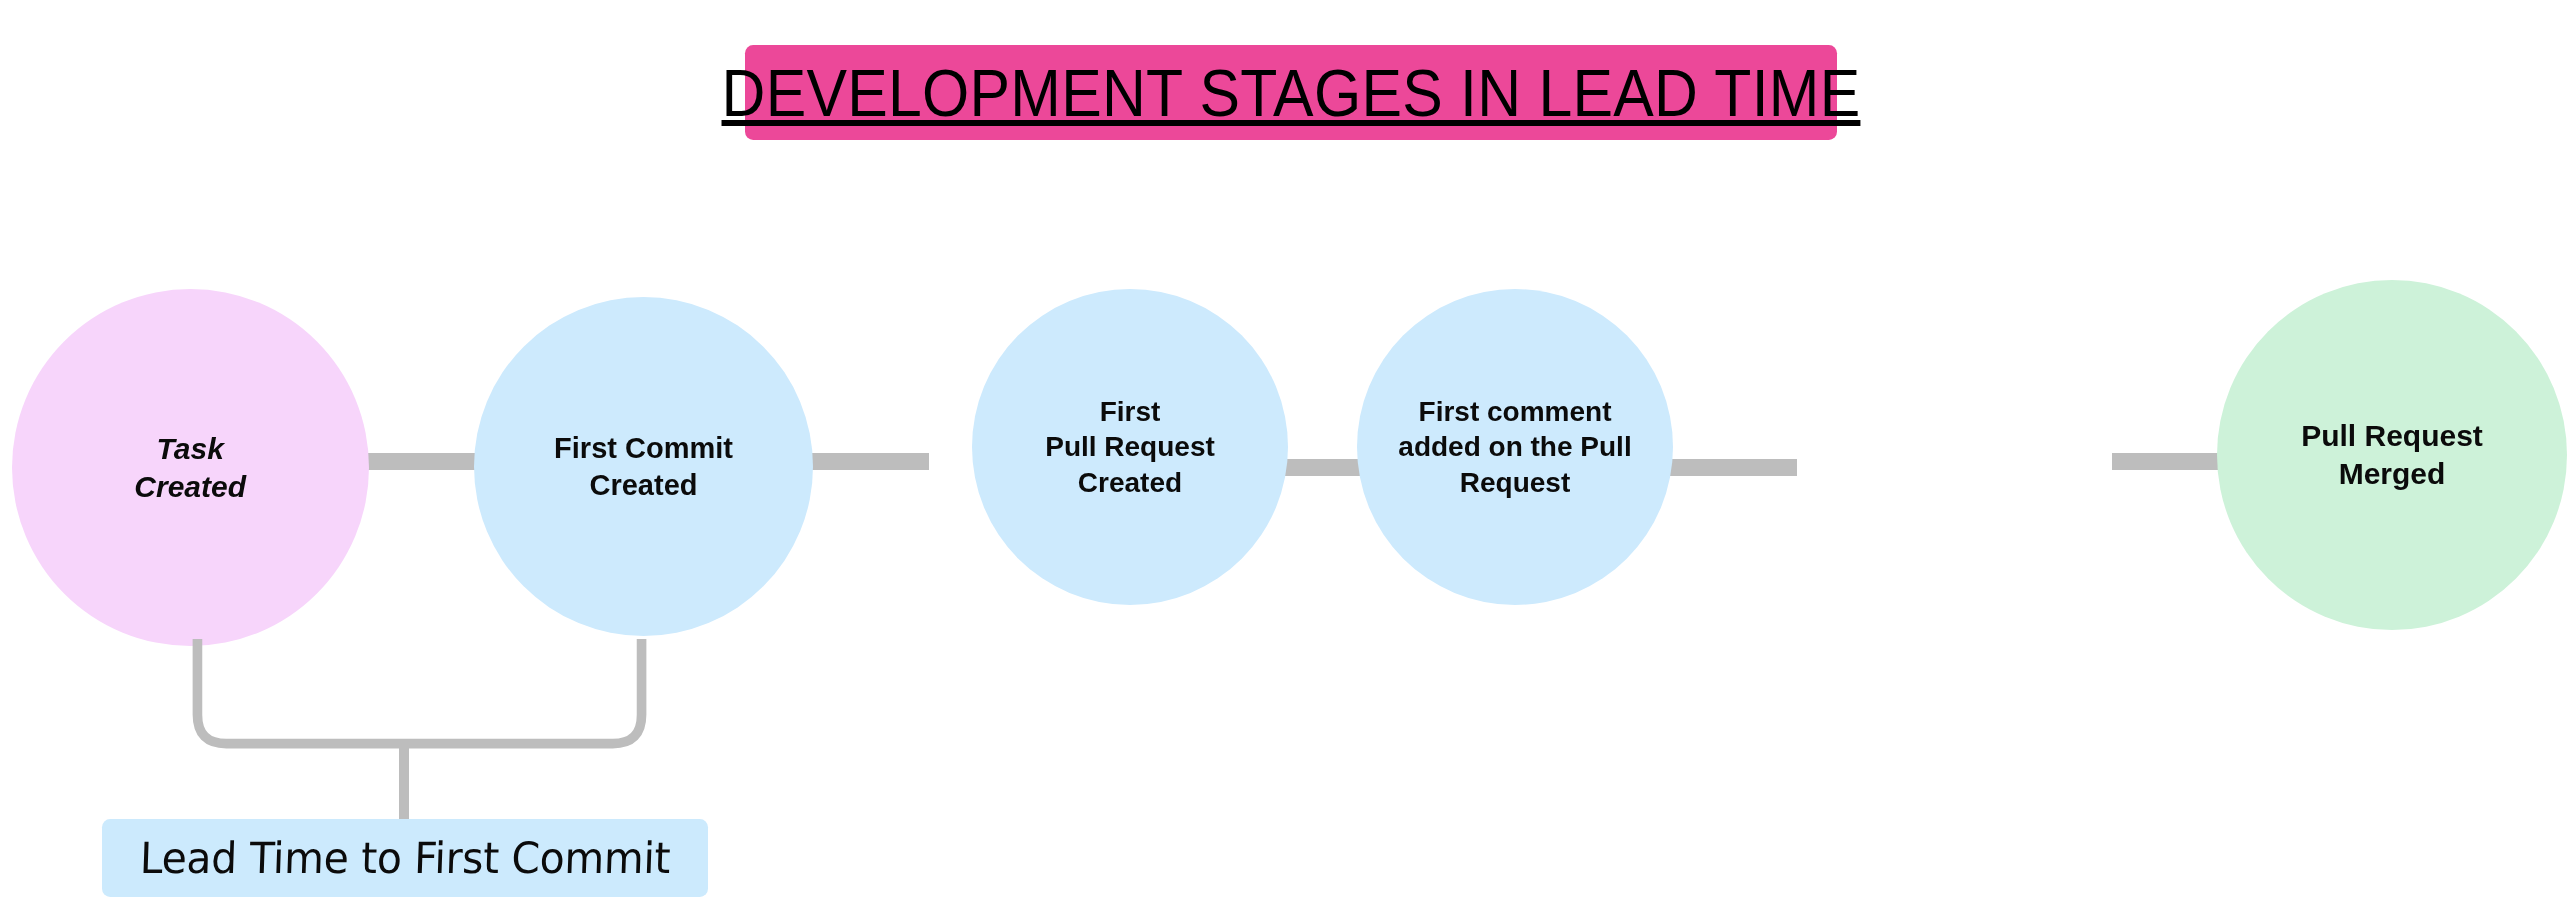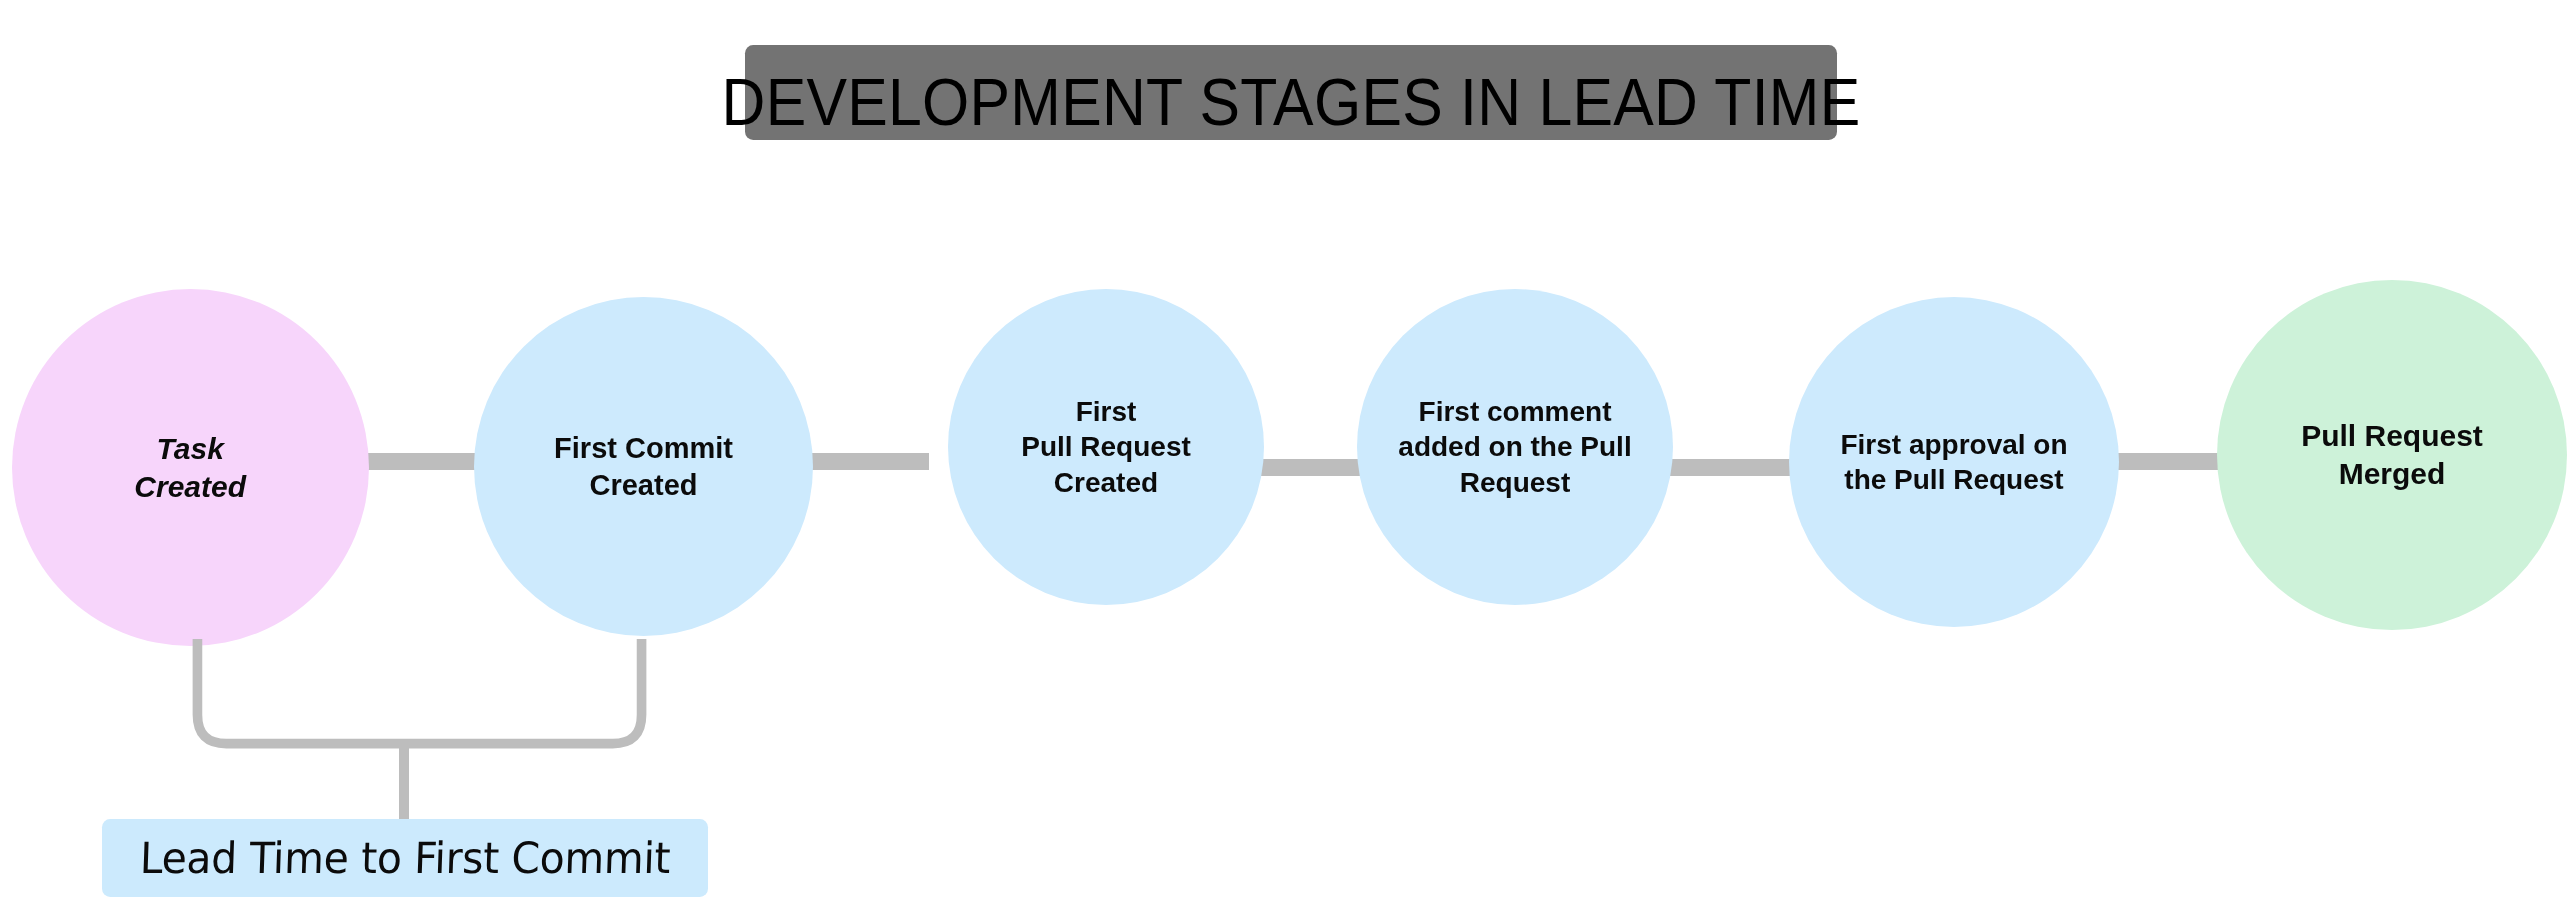--- a/index.html
+++ b/index.html
@@ -21,26 +21,27 @@
     overflow: hidden;
   }
 
   
   .title-banner {
     position: absolute;
     left: 745px;
     top: 45px;
     width: 1092px;
     height: 95px;
-    background: #737373;
+    background: #ec4899;
     border-radius: 8.2px;
     display: flex;
-    align-items: flex-end;
+    align-items: center;
     justify-content: center;
     box-sizing: border-box;
+    text-decoration: underline;
   }
   .title-text {
     font-family: "Liberation Sans Narrow", "Liberation Sans", sans-serif;
     font-size: 66px;
     font-weight: 400;
     letter-spacing: 0.3px;
     color: #000000;
     white-space: nowrap;
     transform: scaleX(0.92);
     transform-origin: center center;
@@ -61,21 +62,21 @@
     font-weight: bold;
     color: #0b0b0b;
     line-height: 1.26;
     white-space: pre-line;
     padding: 0 9.6px;
     box-sizing: border-box;
   }
 
   .stage-1 { left: 11.7px;   top: 289px; width: 357px; height: 357px; background: #f7d5fb; }
   .stage-2 { left: 474px;  top: 297px; width: 339px; height: 339px; background: #cdeafd; }
-  .stage-3 { left: 948px; top: 289px; width: 316px; height: 316px; background: #cdeafd; }
+  .stage-3 { left: 972px; top: 289px; width: 316px; height: 316px; background: #cdeafd; }
   .stage-4 { left: 1357px; top: 289px; width: 316px; height: 316px; background: #cdeafd; }
   .stage-5 { left: 1789px; top: 297px; width: 330px; height: 330px; background: #cdeafd; }
   .stage-6 { left: 2217px; top: 280px; width: 350px; height: 350px; background: #cdf2d9; }
 
   .stage-1 .stage-label { font-size: 30px; font-style: italic; }
   .stage-2 .stage-label { font-size: 29px; text-align: center; }
   .stage-3 .stage-label { font-size: 28px; }
   .stage-4 .stage-label { font-size: 28px; }
   .stage-5 .stage-label { font-size: 28px; }
   .stage-6 .stage-label { font-size: 30px; }
@@ -168,24 +169,20 @@
 Pull Request
 Created</div>
   </div>
 
   <div class="stage stage-4">
     <div class="stage-label">First comment
 added on the Pull
 Request</div>
   </div>
 
-  <div class="stage stage-5">
-    <div class="stage-label">First approval on
-the Pull Request</div>
-  </div>
 
   <div class="stage stage-6">
     <div class="stage-label">Pull Request
 Merged</div>
   </div>
 
   <div class="bracket">
     <svg viewBox="0 0 720 170" preserveAspectRatio="none" aria-hidden="true">
       <path d="M 37 0 L 37 110 Q 37 152 79 152 L 641 152 Q 683 152 683 110 L 683 0" fill="none" stroke="#bdbdbd" stroke-width="14" stroke-linecap="butt"></path>
     </svg>

